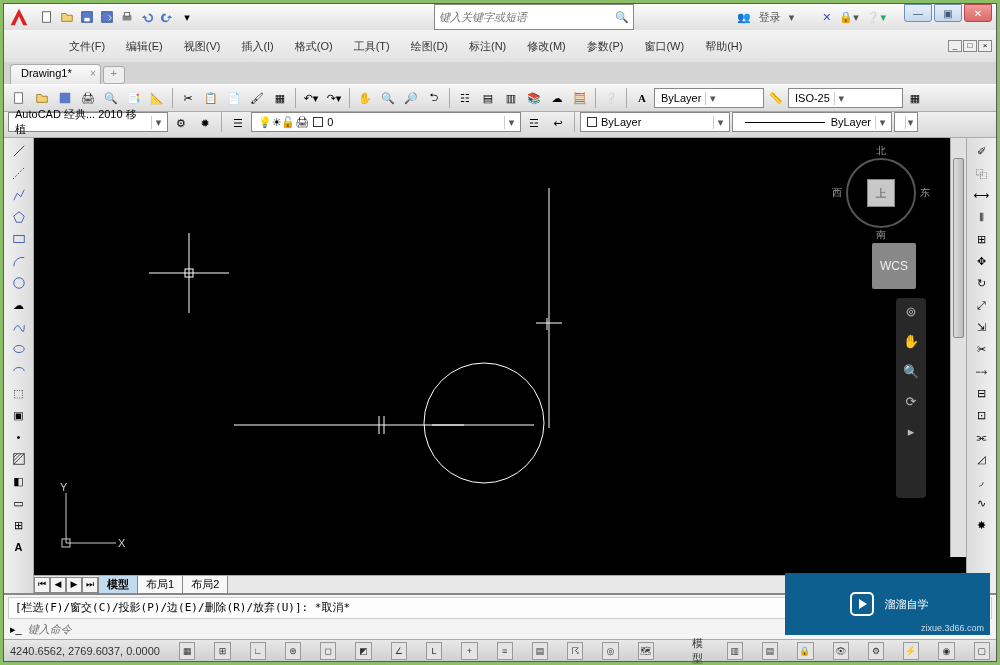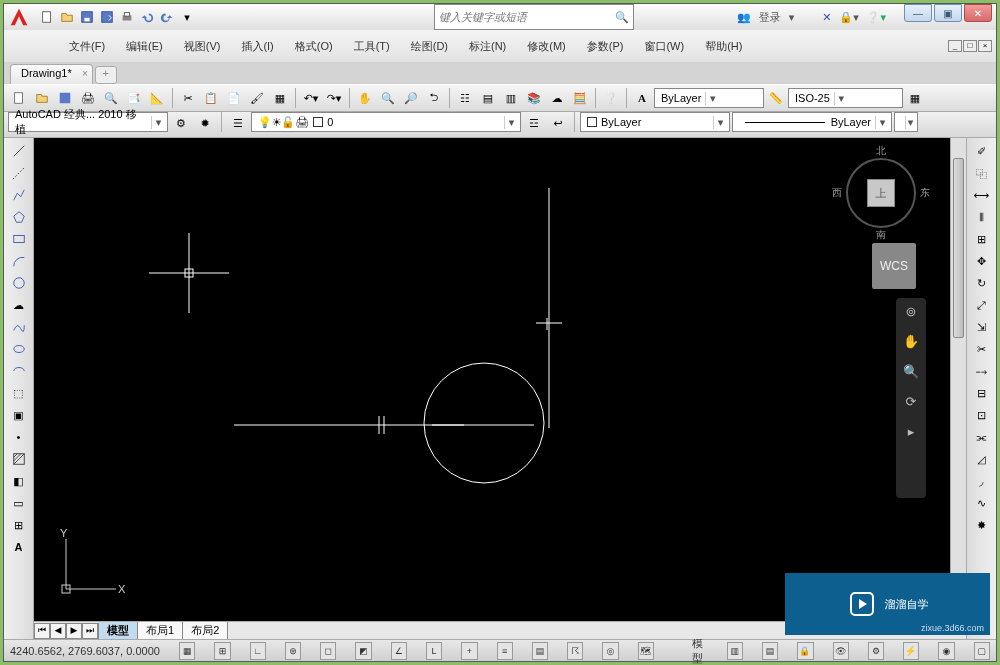--- a/index.html
+++ b/index.html
@@ -15,21 +15,21 @@
 .search-box input{border:none;outline:none;flex:1;font-size:11px;font-style:italic;color:#888}
 .title-right{position:absolute;right:110px;display:flex;align-items:center;gap:8px;color:#555}
 .win-ctrl{position:absolute;right:4px;top:0;display:flex;gap:2px}
 .win-ctrl button{width:28px;height:18px;border:1px solid #6a8fb8;background:linear-gradient(#e6eff9,#c6d8ec);border-radius:0 0 3px 3px;font-size:10px;color:#3a5a7a}
 .win-ctrl .close{background:linear-gradient(#f29a9a,#d86a6a);border-color:#b04a4a;color:#fff}
 .menu-bar{height:32px;background:linear-gradient(#f4f4f4,#e2e2e2);display:flex;align-items:center;padding:0 55px 0 55px;gap:1px;position:relative}
 .menu-item{padding:3px 10px;color:#333}
 .wclose{position:absolute;right:4px;display:flex;gap:1px}
 .wclose span{width:14px;height:12px;border:1px solid #888;background:#eee;font-size:8px;text-align:center;line-height:10px}
 .tab-bar{height:22px;background:#d4d4d4;display:flex;align-items:flex-end;padding:0 6px;gap:2px}
-.doc-tab{height:20px;background:linear-gradient(#fafafa,#e8e8e8);border:1px solid #aaa;border-bottom:none;border-radius:4px 4px 0 0;padding:2px 20px 2px 10px;position:relative;font-size:11px}
+.doc-tab{height:20px;background:linear-gradient(#fafafa,#e8e8e8);border:1px solid #aaa;border-bottom:none;border-radius:4px 4px 0 0;padding:2px 28px 2px 10px;position:relative;font-size:11px}
 .doc-tab .close-x{position:absolute;right:4px;top:3px;font-size:10px;color:#888}
 .new-tab{width:22px;height:18px;border:1px solid #aaa;border-radius:3px;background:#eee;text-align:center;font-size:11px;color:#888}
 .toolbar{height:28px;background:linear-gradient(#f6f6f6,#dcdcdc);border-top:1px solid #fff;border-bottom:1px solid #aaa;display:flex;align-items:center;padding:0 4px;gap:1px}
 .toolbar2{height:26px;background:linear-gradient(#f0f0f0,#d8d8d8);border-bottom:1px solid #aaa;display:flex;align-items:flex-start;padding:0 4px;gap:2px}
 .tbtn{width:22px;height:22px;border:1px solid transparent;display:flex;align-items:center;justify-content:center;border-radius:2px}
 .tsep{width:1px;height:20px;background:#aaa;margin:0 3px}
 .combo{height:20px;background:#fff;border:1px solid #888;display:flex;align-items:center;padding:0 2px 0 6px;font-size:11px}
 .combo .dd{width:14px;text-align:center;color:#555;border-left:1px solid #ccc;margin-left:4px}
 .workspace{flex:1;display:flex;min-height:0}
 .left-tb{width:30px;background:linear-gradient(90deg,#f0f0f0,#dcdcdc);border-right:1px solid #aaa;display:flex;flex-direction:column;align-items:center;padding:3px 0;gap:2px}
@@ -411,20 +411,27 @@
       <div class="vbtn">⊟</div>
       <div class="vbtn">⊡</div>
       <div class="vbtn">⫘</div>
       <div class="vbtn">◿</div>
       <div class="vbtn">◞</div>
       <div class="vbtn">∿</div>
       <div class="vbtn">✸</div>
     </div>
   </div>
 
+  <div class="cmd-area">
+    <div class="cmd-hist">[栏选(F)/窗交(C)/投影(P)/边(E)/删除(R)/放弃(U)]: *取消*</div>
+    <div class="cmd-line">
+      <span>▸_</span>
+      <input placeholder="键入命令" style="">
+    </div>
+  </div>
 
   <div class="status-bar">
     <span class="coords">4240.6562, 2769.6037, 0.0000</span>
     <div class="sbtn">▦</div>
     <div class="sbtn">⊞</div>
     <div class="sbtn">∟</div>
     <div class="sbtn">⊛</div>
     <div class="sbtn">◻</div>
     <div class="sbtn">◩</div>
     <div class="sbtn">∠</div>

